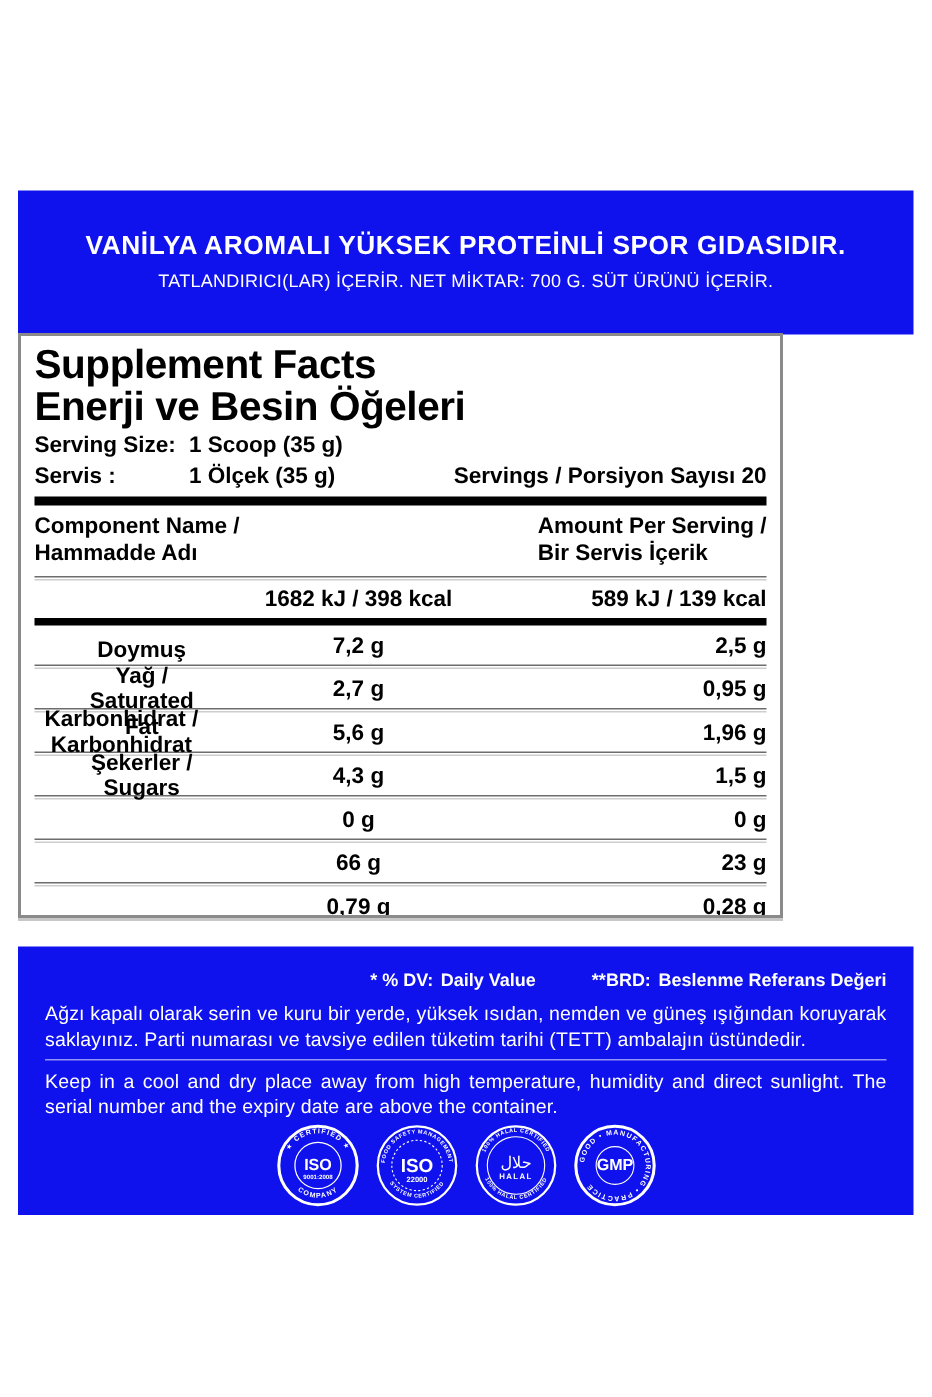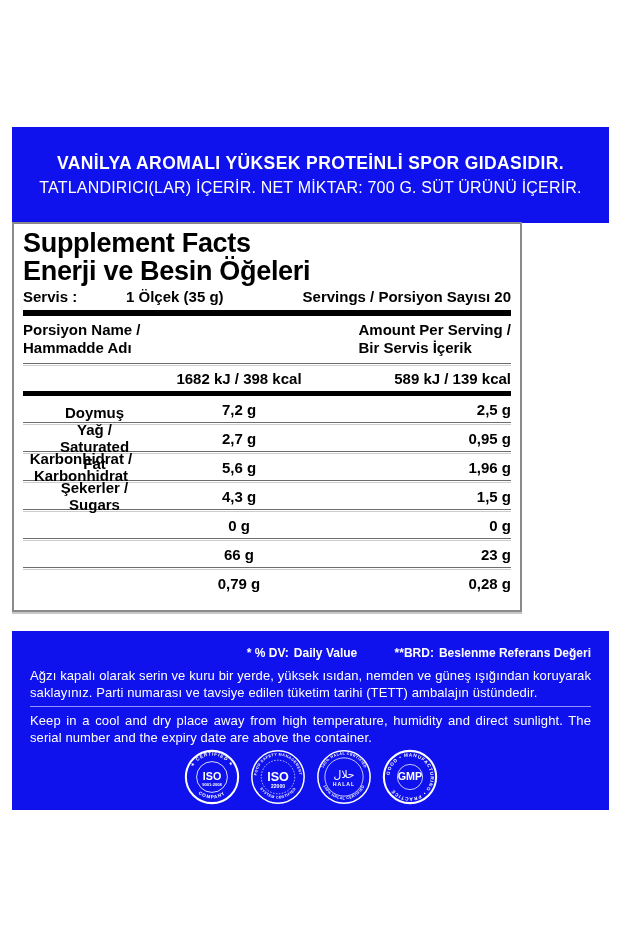--- a/index.html
+++ b/index.html
@@ -8,21 +8,21 @@
     font-family:"Liberation Sans","DejaVu Sans",sans-serif;
     -webkit-font-smoothing:antialiased;
   }
   
   .banner{
     position:absolute;left:12px;top:127px;width:597px;height:96px;
     background:#0f12ec;color:#ffffff;display:flex;flex-direction:column;
     justify-content:center;align-items:center;text-align:center;
   }
   .banner-l1{font-size:17.5px;font-weight:bold;letter-spacing:.4px;line-height:22px;}
-  .banner-l2{font-size:16px;font-weight:500;letter-spacing:.2px;line-height:21px;margin-top:3px;}
+  .banner-l2{font-size:12px;font-weight:500;letter-spacing:.2px;line-height:21px;margin-top:3px;}
 
   
   .facts{
     position:absolute;left:12px;top:222px;width:510px;height:390px;
     box-sizing:border-box;border:2px solid #8a8a8a;background:#ffffff;
     padding:5px 9px 0 9px;color:#000;overflow:hidden;
     box-shadow:0 2px 0 rgba(0,0,0,.22);
   }
   .facts-title{font-size:27px;font-weight:bold;line-height:28px;letter-spacing:-.3px;}
   .serving{display:flex;font-size:15px;font-weight:bold;line-height:18px;margin-top:3px;}
@@ -65,30 +65,34 @@
 <div class="banner">
   <div class="banner-l1">VANİLYA AROMALI YÜKSEK PROTEİNLİ SPOR GIDASIDIR.</div>
   <div class="banner-l2">TATLANDIRICI(LAR) İÇERİR. NET MİKTAR: 700 G. SÜT ÜRÜNÜ İÇERİR.</div>
 </div>
 
 <div class="facts">
   <div class="facts-title">Supplement Facts</div>
   <div class="facts-title">Enerji ve Besin Öğeleri</div>
 
   <div class="serving">
+    <span class="lab">Serving Size:</span>
+    <span>1 Scoop (35 g)</span>
+  </div>
+  <div class="serving">
     <span class="lab">Servis :</span>
     <span>1 Ölçek (35 g)</span>
     <span class="right">Servings / Porsiyon Sayısı 20</span>
   </div>
 
   <div class="bar6"></div>
 
   <div class="thead">
     <div>
-      <div>Porsiyon Name /</div>
+      <div>Component Name /</div>
       <div>Hammadde Adı</div>
     </div>
     <div class="tr-col">
       <div>Amount Per Serving /</div>
       <div>Bir Servis İçerik</div>
     </div>
   </div>
 
   <div class="hairline"></div>
 

